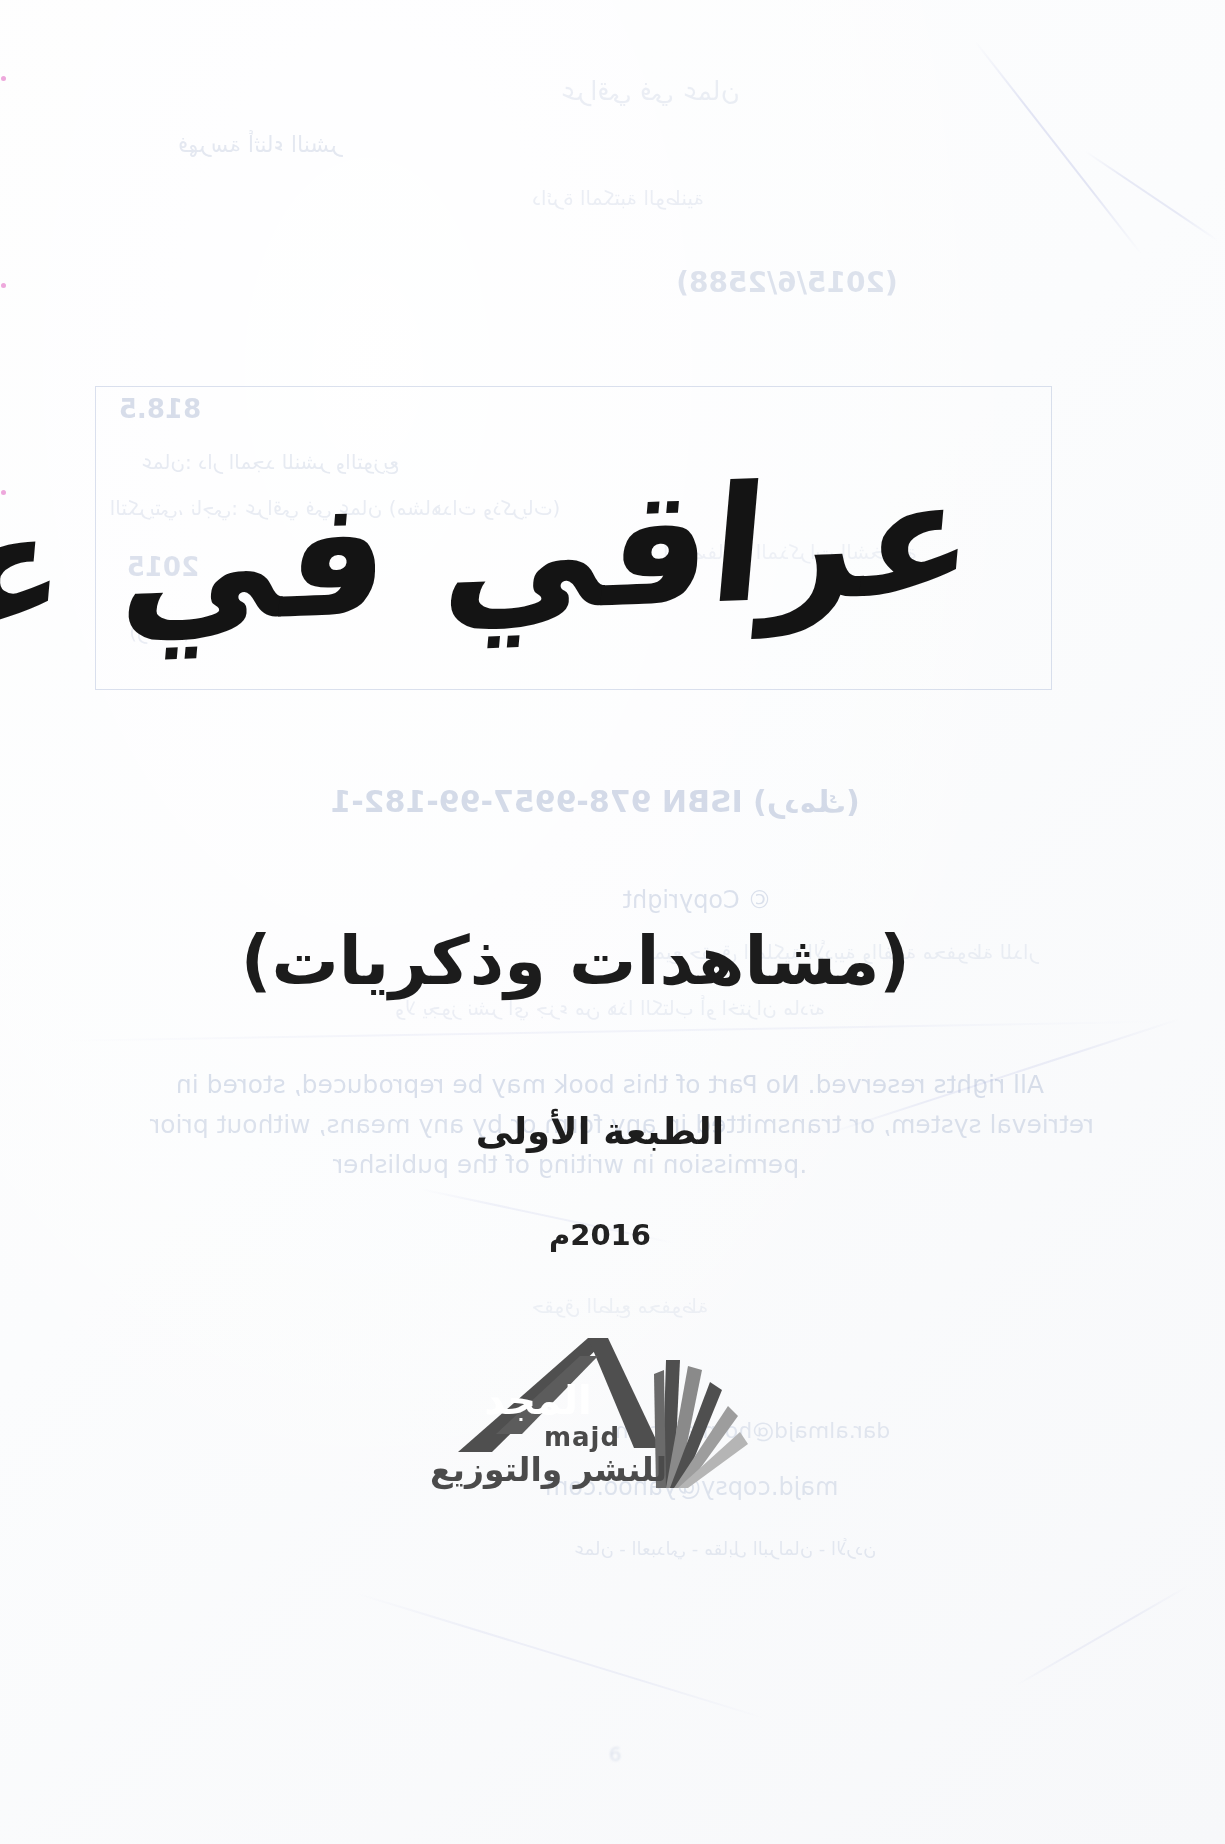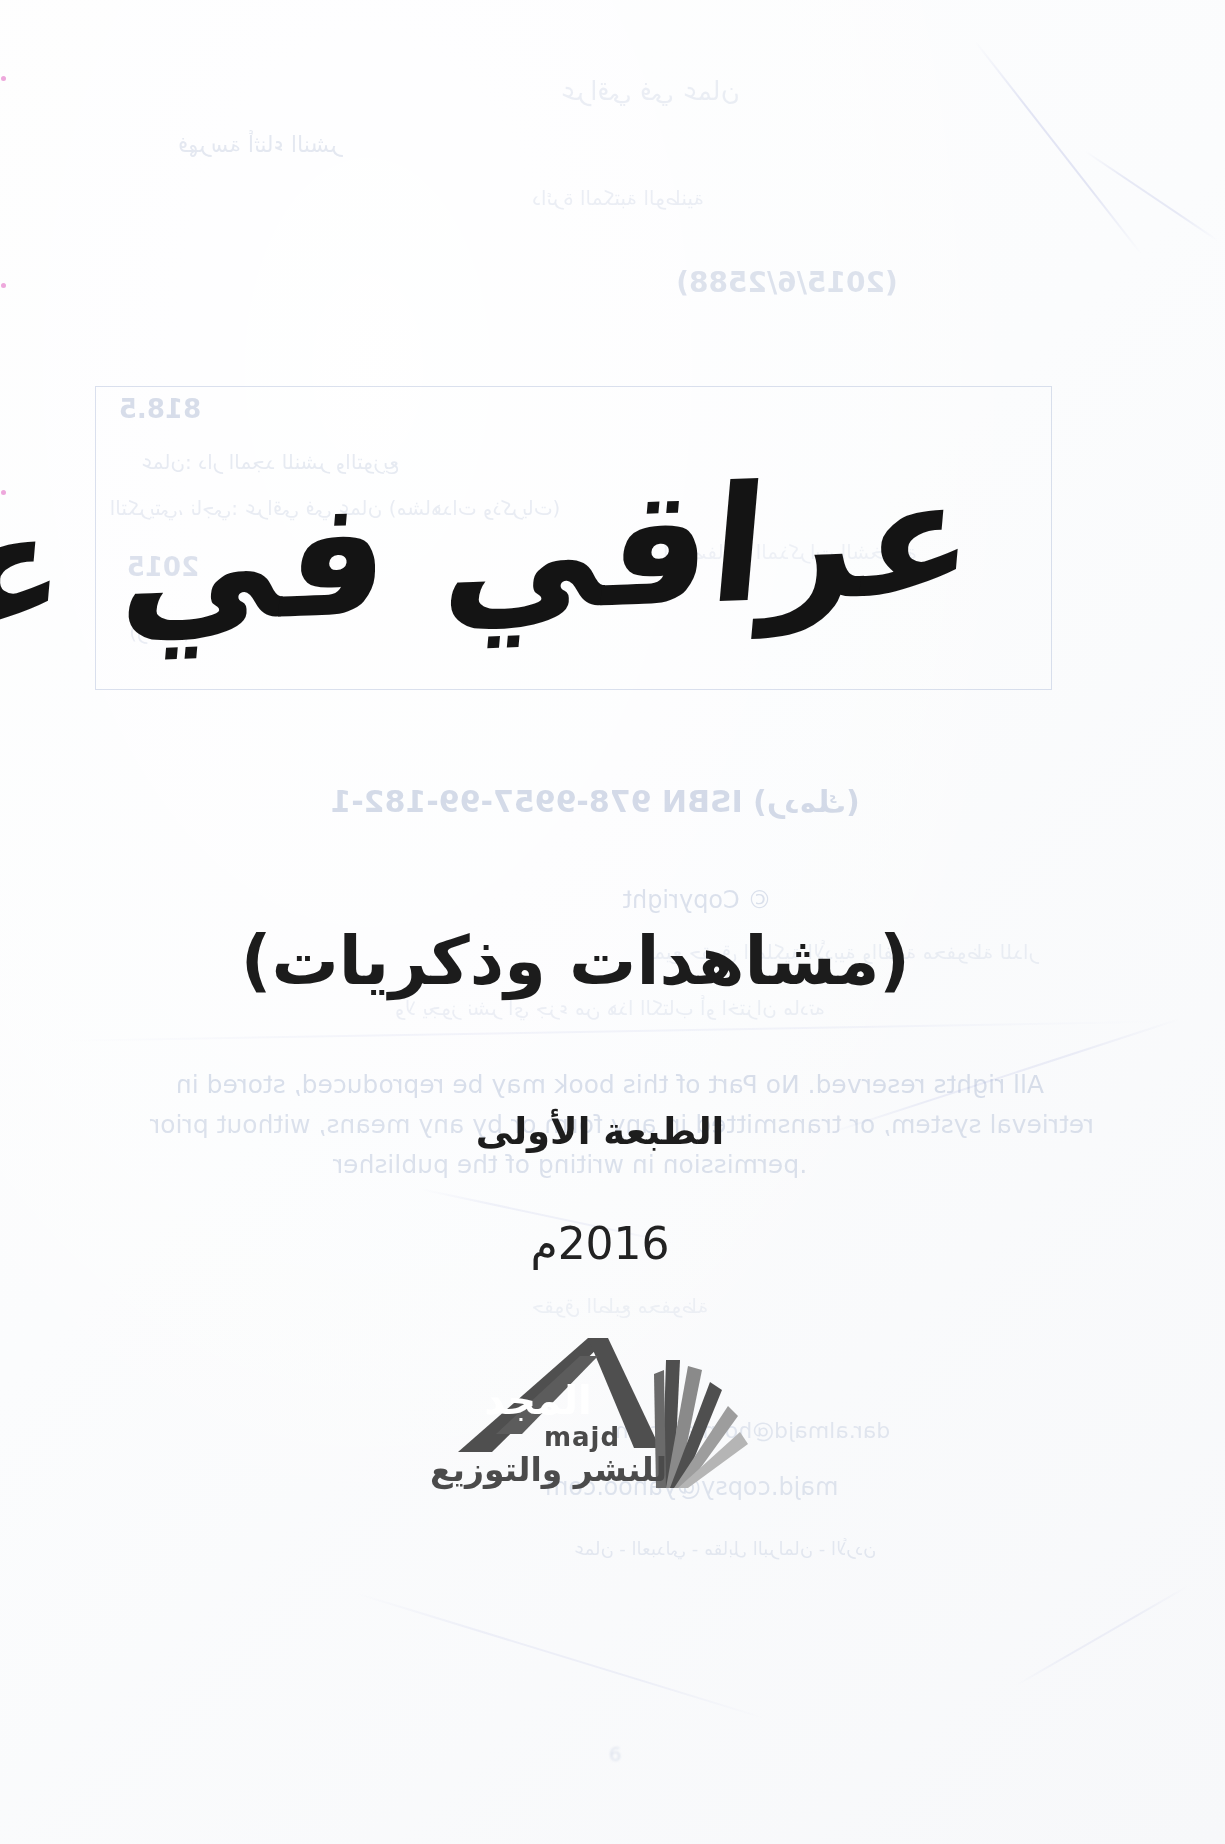--- a/index.html
+++ b/index.html
@@ -32,21 +32,21 @@
     font-size:67px;font-weight:bold;
     color:#1c1c1c;direction:rtl;white-space:nowrap;text-align:center;
   }
   #edition{
     top:1110px;left:450px;width:300px;
     font-size:37px;font-weight:bold;
     color:#1d1d1d;direction:rtl;white-space:nowrap;text-align:center;
   }
   #year{
     top:1218px;left:455px;width:290px;
-    font-size:44px;font-weight:normal;
+    font-size:29px;font-weight:bold;
     color:#222;direction:rtl;white-space:nowrap;text-align:center;
   }
   #logo-tagline{
     top:1450px;left:430px;width:250px;
     font-size:33px;font-weight:bold;
     color:#4b4b4b;direction:rtl;white-space:nowrap;text-align:left;
     letter-spacing:0;
   }
   
   .ghost{

